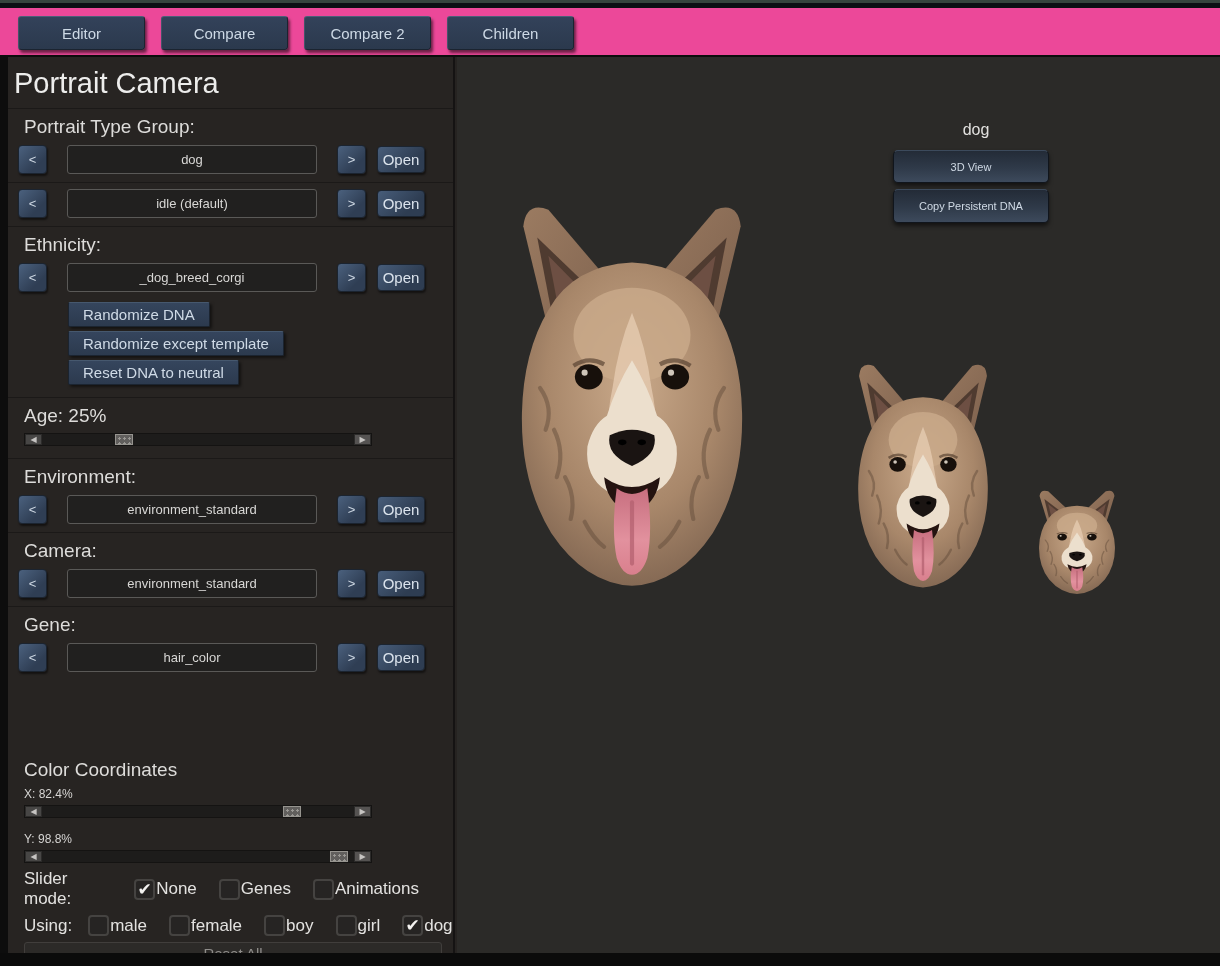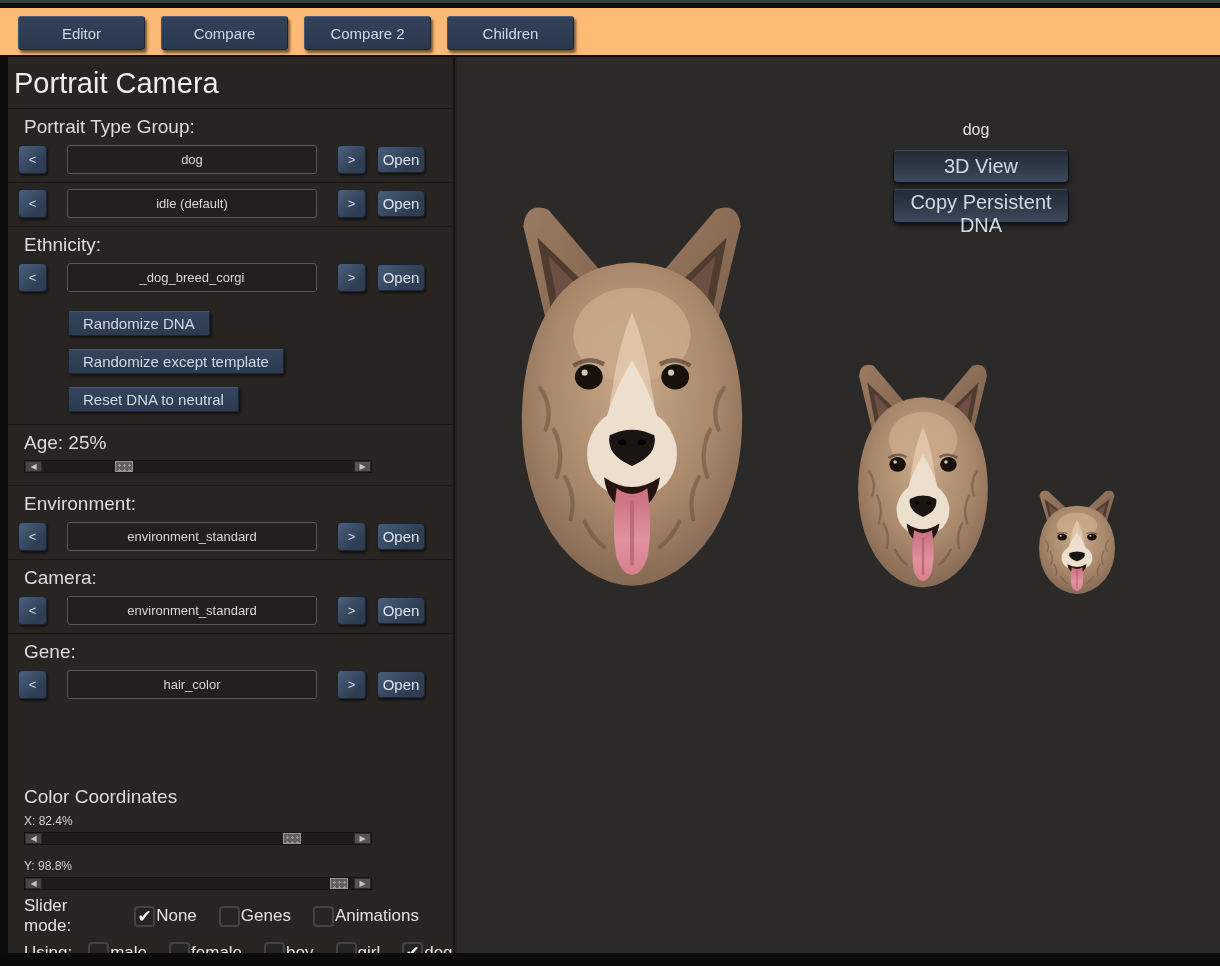--- a/index.html
+++ b/index.html
@@ -6,21 +6,21 @@
   *{box-sizing:border-box;font-family:"Liberation Sans","DejaVu Sans",sans-serif;}
   #window{position:relative;width:1220px;height:966px;background:#262321;overflow:hidden;}
 
   
   .top-teal{position:absolute;left:0;top:0;width:1220px;height:3px;background:#36443e;}
   .top-strip{position:absolute;left:0;top:3px;width:1220px;height:5px;background:#0c0f14;}
   .bottom-strip{position:absolute;left:0;top:953px;width:1220px;height:13px;background:#0b0b0b;}
   .left-edge{position:absolute;left:0;top:57px;width:8px;height:896px;background:#0d0d0d;}
 
   
-  .tabbar{position:absolute;left:0;top:8px;width:1220px;height:49px;background:#fdba74;border-bottom:2px solid #0d0d0d;}
+  .tabbar{position:absolute;left:0;top:8px;width:1220px;height:49px;background:#ec4899;border-bottom:2px solid #0d0d0d;}
   .tab{position:absolute;top:8px;width:127px;height:34px;background:linear-gradient(180deg,#33425a 0%,#2b394d 100%);
        border:1px solid #1b2430;border-top-color:#4c5f78;border-left-color:#44546a;border-radius:3px;
        color:#cdd9e5;font-size:15px;display:flex;align-items:center;justify-content:center;
        box-shadow:2px 3px 3px rgba(0,0,0,.55);cursor:pointer;}
   .tab:nth-child(1){left:18px;}.tab:nth-child(2){left:161px;}.tab:nth-child(3){left:304px;}.tab:nth-child(4){left:447px;}
 
   
   .panel{position:absolute;left:8px;top:57px;width:447px;height:896px;background:#272422;border-right:2px solid #151313;}
   .sect{border-bottom:1px solid #1b1918;padding:5px 12px 8px 10px;}
   .sect.nb{border-bottom:none;}
@@ -30,21 +30,21 @@
   .sel-row{display:flex;align-items:center;height:30px;}
   .sq-btn{width:29px;height:29px;flex:0 0 29px;background:linear-gradient(135deg,#4b617e 0%,#2f3e54 70%);
           border:1px solid #1b2430;border-radius:4px;color:#cfd9e4;font-size:13px;
           display:flex;align-items:center;justify-content:center;box-shadow:1px 2px 2px rgba(0,0,0,.5);cursor:pointer;}
   .sel-input{flex:0 0 250px;height:29px;margin:0 20px;background:#21201f;border:1px solid #5a5957;border-radius:3px;
              color:#d8d7d5;font-size:13px;text-align:center;outline:none;}
   .open-btn{width:48px;height:27px;margin-left:11px;background:linear-gradient(135deg,#475d7a 0%,#2e3d52 70%);
             border:1px solid #1b2430;border-radius:4px;color:#dbe3ec;font-size:15px;
             display:flex;align-items:center;justify-content:center;box-shadow:1px 2px 2px rgba(0,0,0,.5);cursor:pointer;}
 
-  .dna-btn{display:block;margin:13px 0 4px 50px;height:25px;padding:0 14px;background:linear-gradient(180deg,#35455d 0%,#2c3a4e 100%);
+  .dna-btn{display:block;margin:4px 0 4px 50px;height:25px;padding:0 14px;background:linear-gradient(180deg,#35455d 0%,#2c3a4e 100%);
            border:1px solid #1b2430;border-top-color:#46586e;border-radius:2px;color:#cfdae6;font-size:15px;
            box-shadow:2px 2px 3px rgba(0,0,0,.5);cursor:pointer;}
 
   
   .slider{position:relative;width:348px;height:13px;margin:4px 0 4px 6px;background:#1d1c1b;border:1px solid #141312;}
   .slider-arrow{position:absolute;top:0;width:17px;height:11px;background:#474645;border:1px solid #2c2b2a;
                 color:#c6c4c2;font-size:8px;line-height:10px;text-align:center;cursor:pointer;}
   .slider-arrow.left{left:0;}
   .slider-arrow.right{right:0;background:#555352;}
   .slider-thumb{position:absolute;top:0;width:18px;height:11px;background:#615f5d;border:1px solid #96948f;
@@ -58,23 +58,23 @@
   .checkbox{width:21px;height:21px;background:#262423;border:2px solid #454341;border-radius:4px;
             color:#f3f2f0;font-size:17px;font-weight:bold;line-height:18px;text-align:center;cursor:pointer;flex:0 0 21px;}
   .cb-label{margin-left:1px;}
 
   .reset-all{display:block;width:418px;height:23px;margin:4px 0 0 6px;background:#2c2a28;border:1px solid #413e3c;
              border-radius:3px;color:#8f8d8a;font-size:15px;cursor:pointer;}
 
   
   .canvas{position:absolute;left:457px;top:57px;width:763px;height:896px;background:#2b2a28;}
   .portrait-caption{position:absolute;left:436px;top:64px;width:166px;text-align:center;font-size:16px;color:#e2e1df;}
-  .view-btn{position:absolute;left:436px;width:176px;height:33px;border-radius:5px;
+  .view-btn{position:absolute;left:436px;width:156px;height:33px;border-radius:5px;
             background:linear-gradient(180deg,#232b37 0%,#2f3a49 55%,#3d4a5c 100%);
-            border:1px solid #10151c;border-top-color:#3c4a5c;color:#cfd9e4;font-size:20px;
+            border:1px solid #10151c;border-top-color:#3c4a5c;color:#cfd9e4;font-size:11px;
             box-shadow:0 3px 4px rgba(0,0,0,.55);cursor:pointer;}
   .view-btn.b1{top:93px;}
   .view-btn.b2{top:132px;height:34px;}
 
   .dog{position:absolute;}
   .dog.large{left:34px;top:122px;width:282px;height:418px;}
   .dog.medium{left:384px;top:291px;width:164px;height:246px;}
   .dog.small{left:572px;top:426px;width:96px;height:114px;}
 </style>
 </head>

